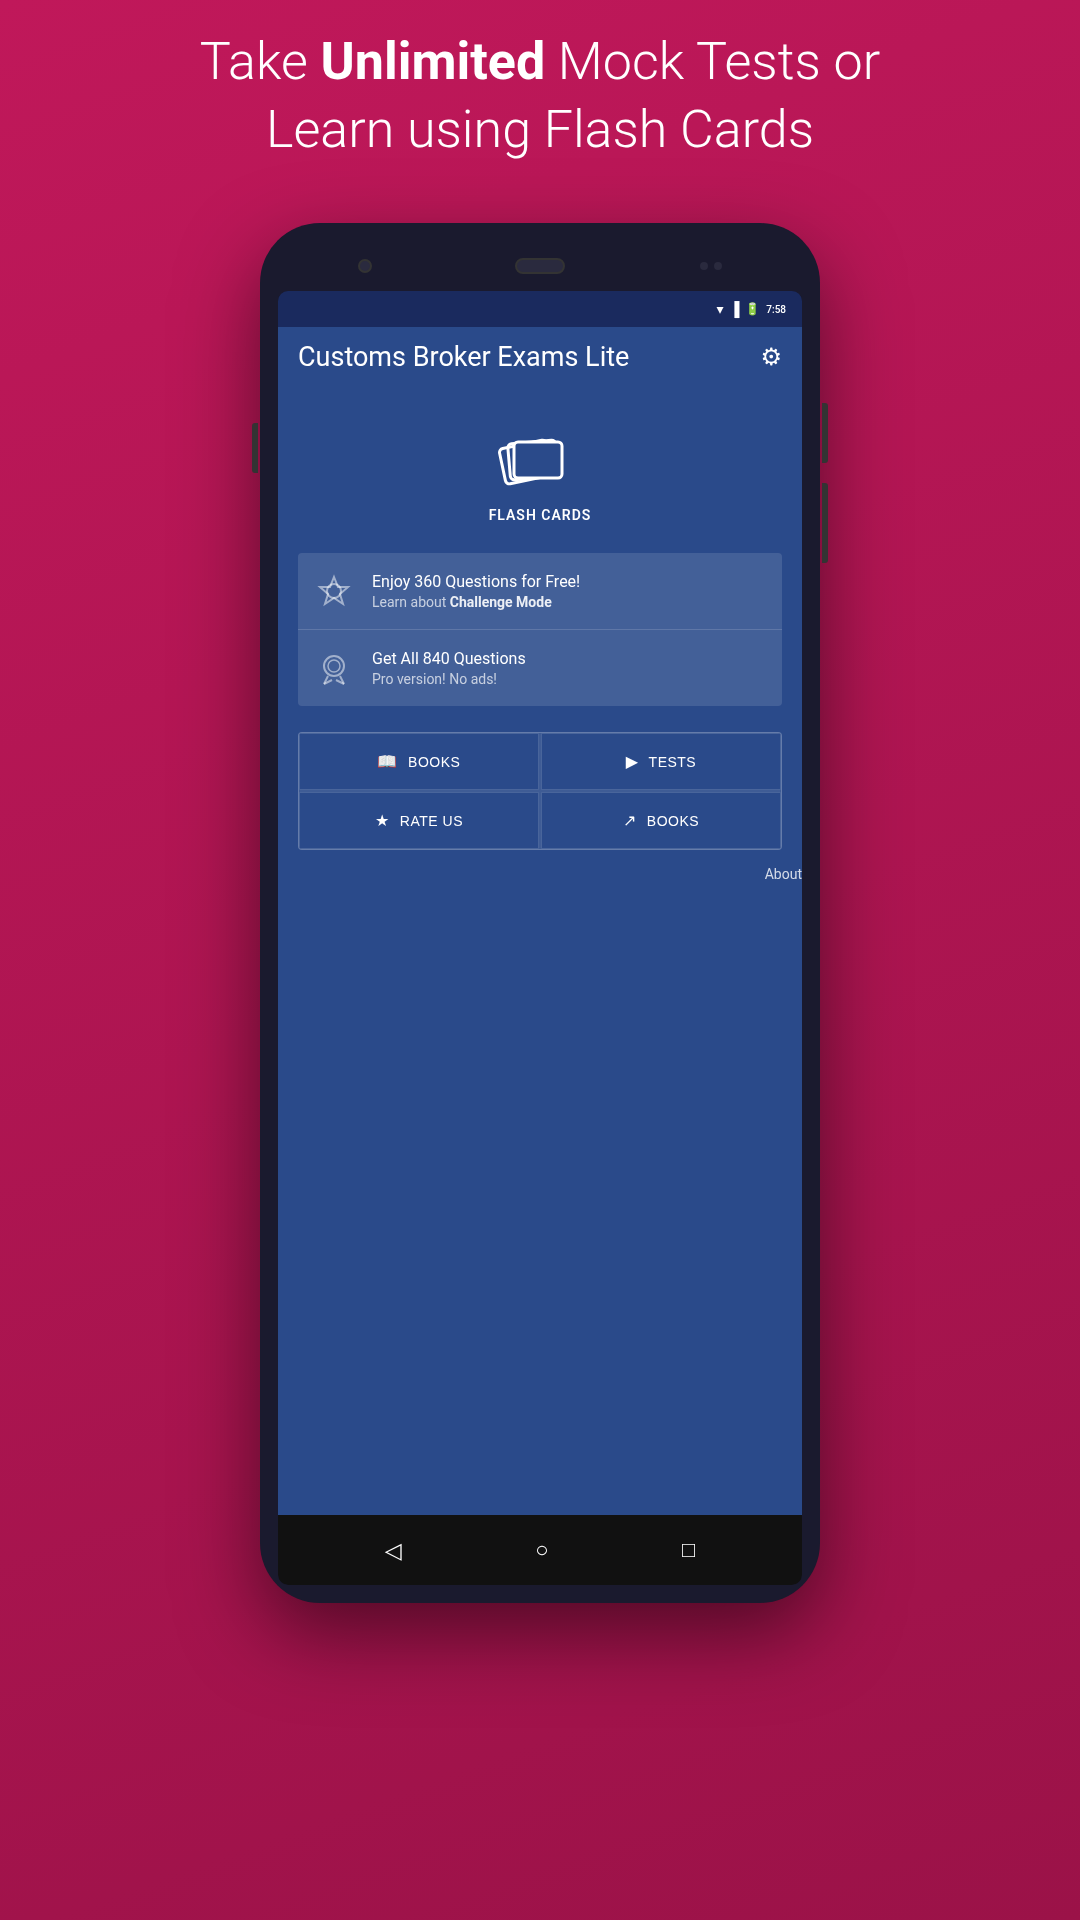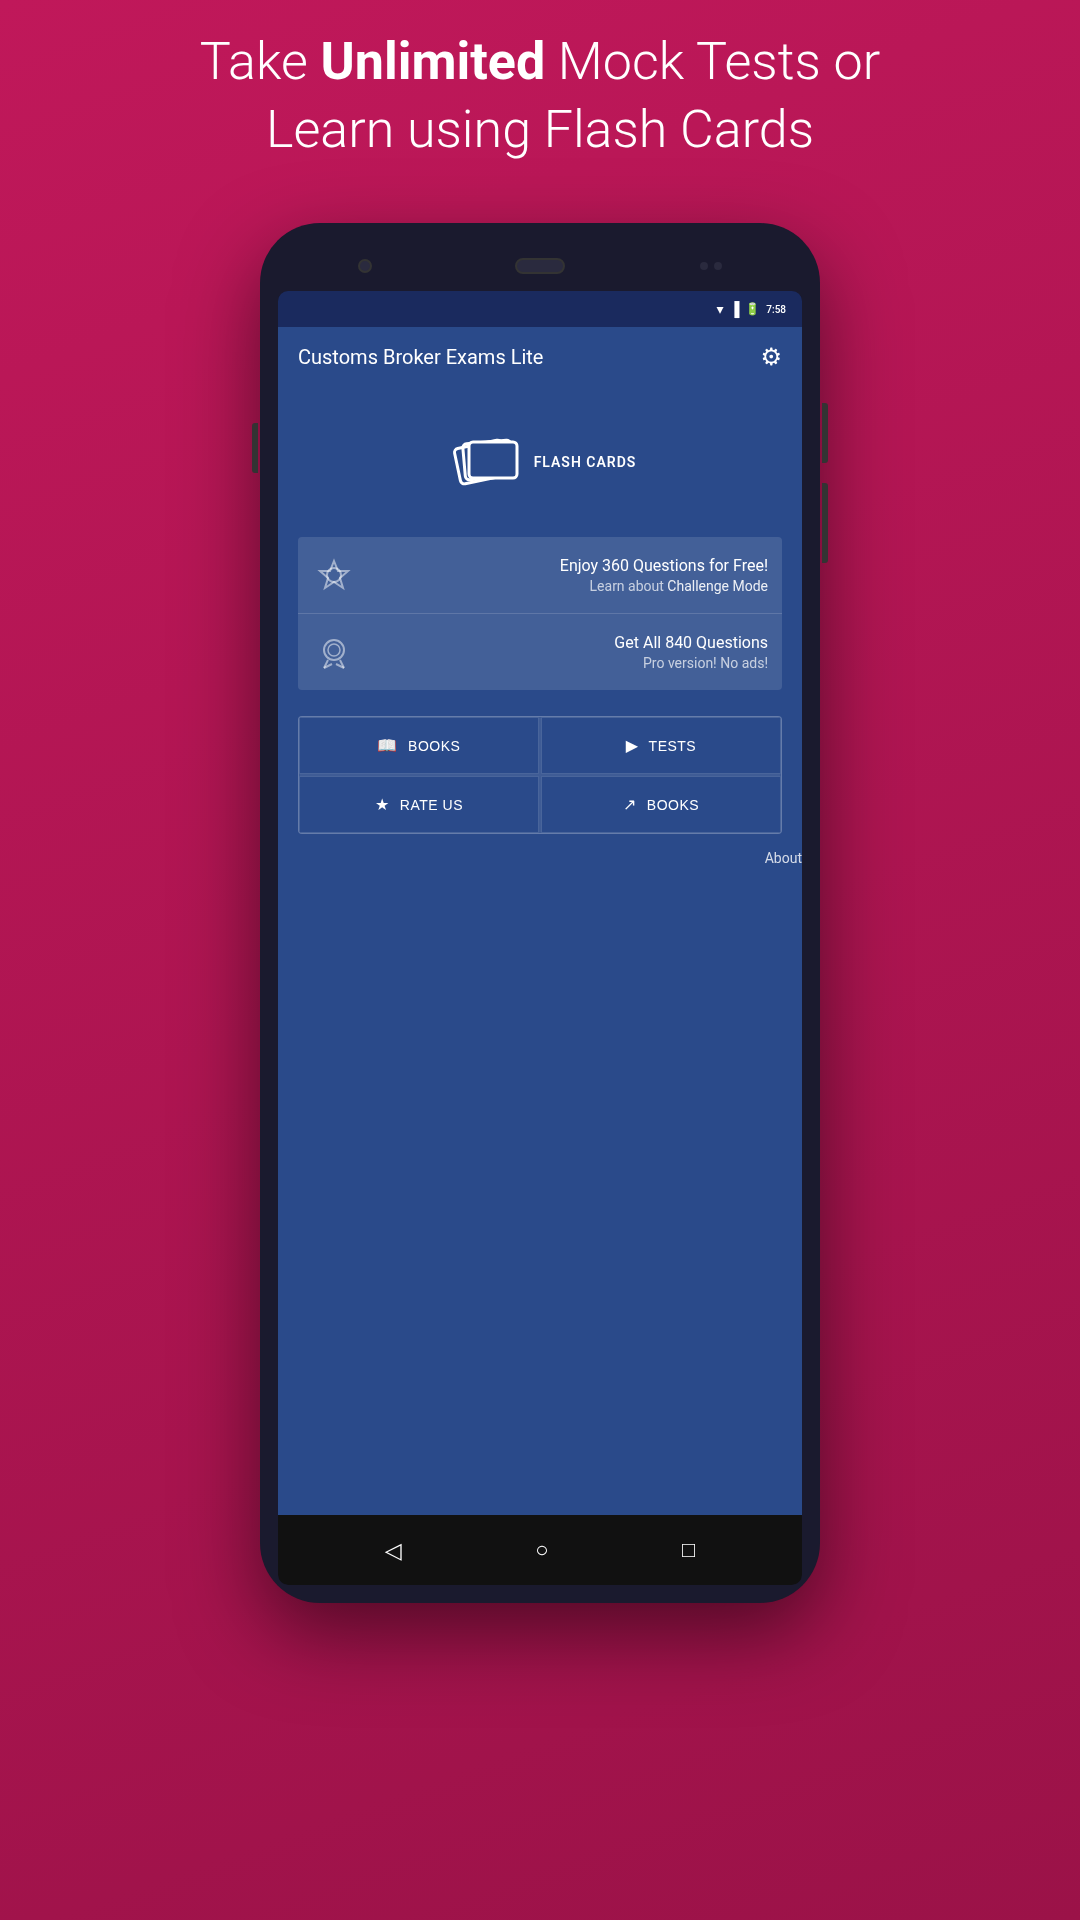--- a/index.html
+++ b/index.html
@@ -125,43 +125,42 @@
       background: #2a4a8a;
       height: 60px;
       display: flex;
       align-items: center;
       justify-content: space-between;
       padding: 0 20px;
       flex-shrink: 0;
     }
     .app-title {
       color: white;
-      font-size: 20px;
+      font-size: 27px;
       font-weight: 400;
     }
     .settings-icon-btn {
       color: white;
       font-size: 24px;
       cursor: pointer;
       background: none;
       border: none;
     }
 
     
     .main-menu {
       padding: 30px 20px 20px;
       display: flex;
       justify-content: space-around;
       flex-shrink: 0;
     }
 
     .menu-item {
       display: flex;
-      flex-direction: row;
-      align-items: center;
+      flex-direction: column;
       gap: 0;
       cursor: pointer;
     }
     .menu-icon-wrap {
       width: 90px;
       height: 90px;
       display: flex;
       align-items: center;
       justify-content: center;
     }
@@ -176,21 +175,20 @@
     
     
 
     
     .info-panels {
       margin: 10px 20px;
       background: rgba(255,255,255,0.12);
       border-radius: 4px;
       overflow: hidden;
       flex-shrink: 0;
-      text-align: right;
     }
     .info-panel {
       display: flex;
       align-items: center;
       padding: 16px 14px;
       gap: 16px;
     }
     .info-panel + .info-panel {
       border-top: 1px solid rgba(255,255,255,0.15);
     }
@@ -211,21 +209,21 @@
       color: white;
       font-size: 16px;
       font-weight: 400;
       margin-bottom: 3px;
     }
     .info-panel-sub {
       color: rgba(255,255,255,0.7);
       font-size: 14px;
     }
     .info-panel-sub strong {
-      font-weight: 400;
+      font-weight: 700;
       color: rgba(255,255,255,0.9);
     }
 
     
     .action-buttons {
       margin: 16px 20px 0;
       display: grid;
       grid-template-columns: 1fr 1fr;
       gap: 2px;
       background: rgba(255,255,255,0.1);

